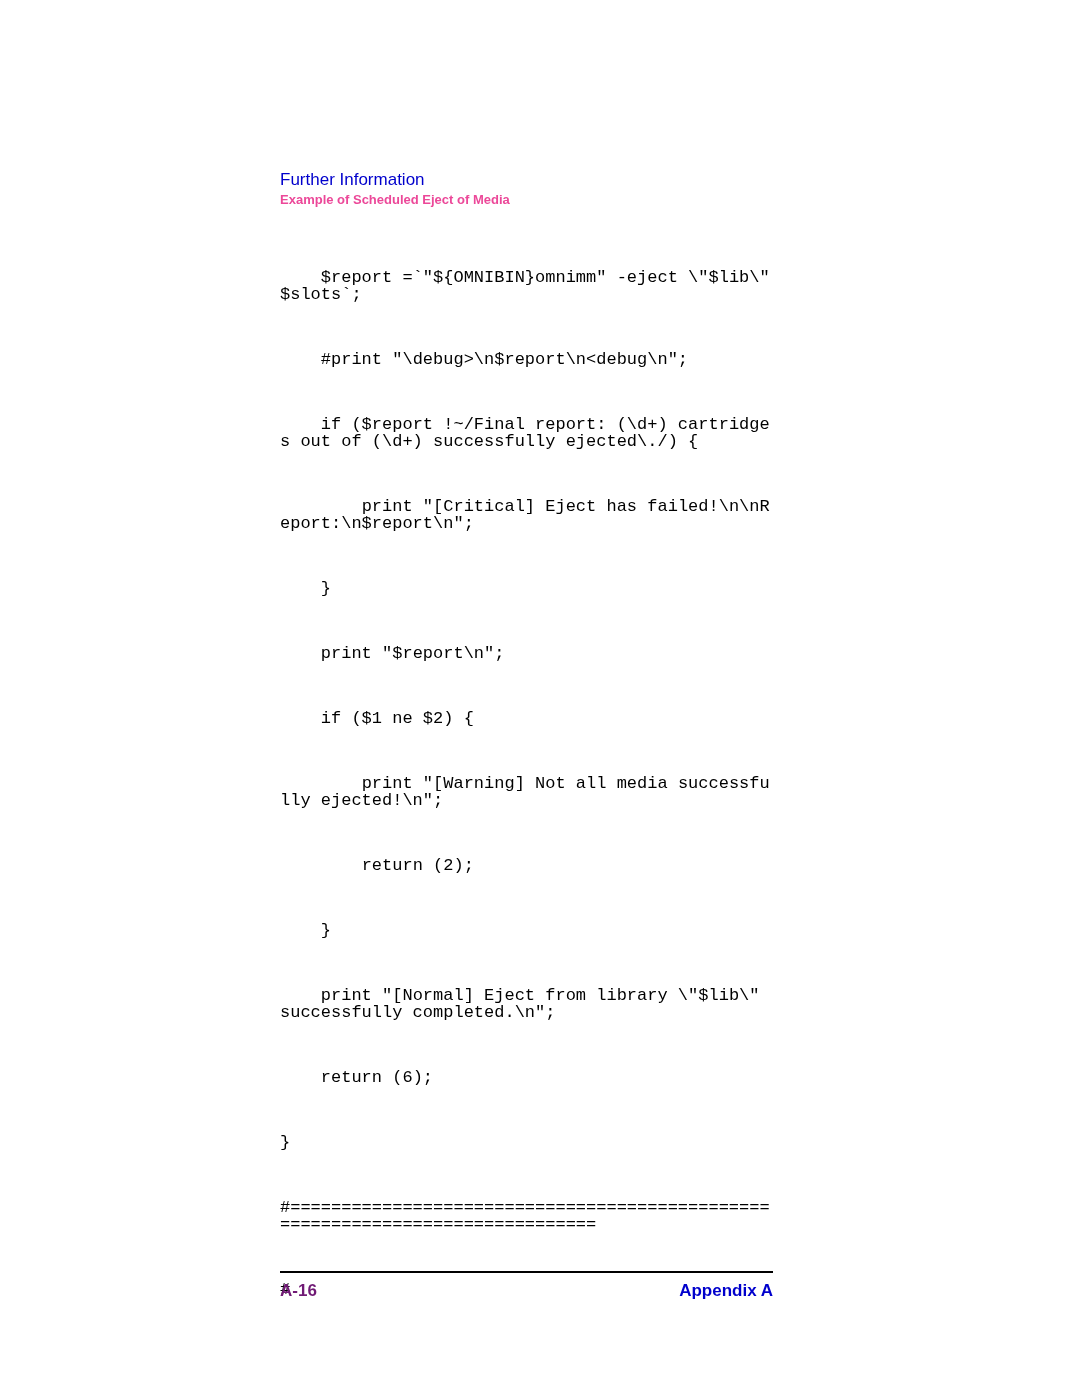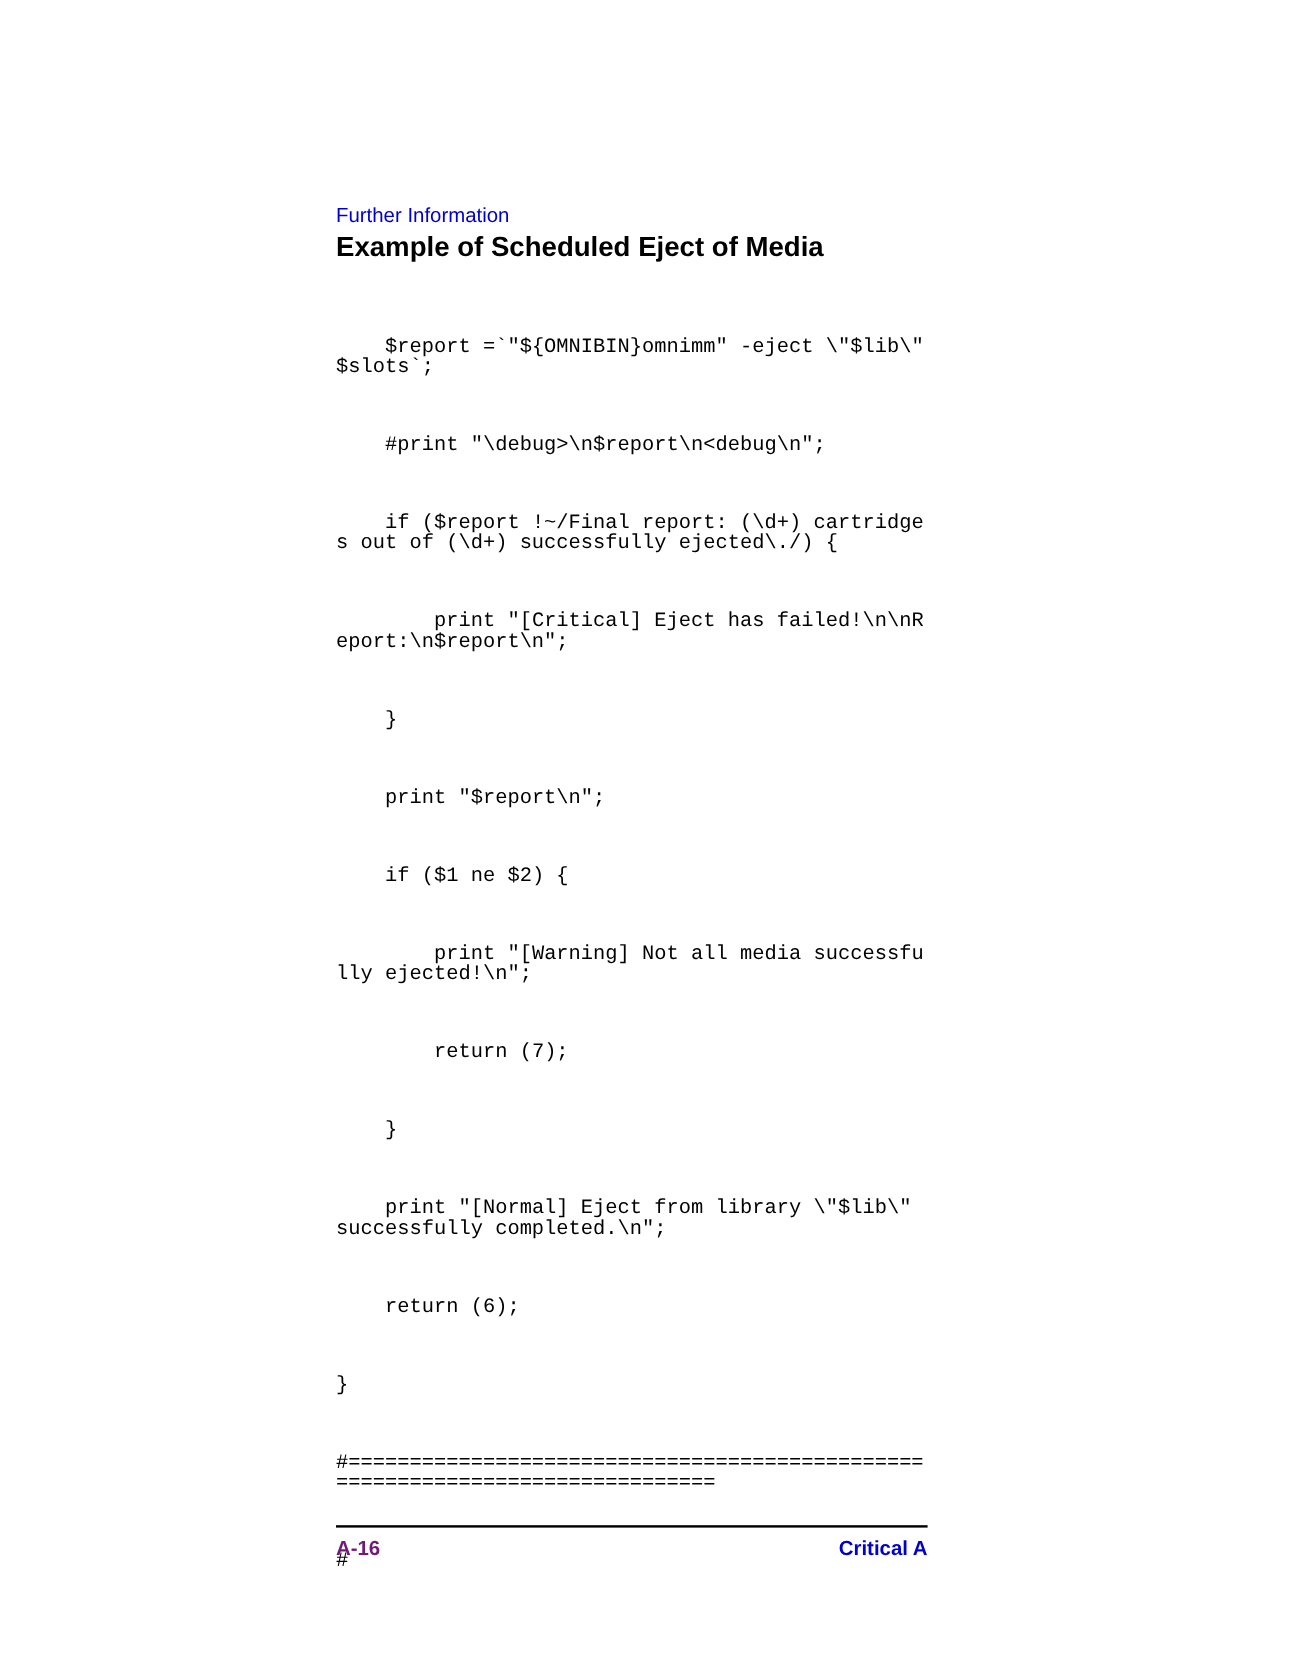--- a/index.html
+++ b/index.html
@@ -19,22 +19,22 @@
   .header-section {
     margin-bottom: 28px;
   }
   .section-label {
     color: #0000cc;
     font-size: 17px;
     font-weight: 400;
     margin-bottom: 2px;
   }
   .section-title {
-    color: #000000;
-    font-size: 23px;
+    color: #ec4899;
+    font-size: 13px;
     font-weight: 700;
   }
   .code-block {
     font-family: "Courier New", Courier, monospace;
     font-size: 17px;
     line-height: 1.0;
     color: #000;
     white-space: pre-wrap;
     word-break: break-all;
   }
@@ -82,35 +82,35 @@
 
   <div class="code-block">
     <div class="code-line">    $report =`"${OMNIBIN}omnimm" -eject \"$lib\" $slots`;</div>
     <div class="code-line">    #print "\debug&gt;\n$report\n&lt;debug\n";</div>
     <div class="code-line">    if ($report !~/Final report: (\d+) cartridges out of (\d+) successfully ejected\./) {</div>
     <div class="code-line">        print "[Critical] Eject has failed!\n\nReport:\n$report\n";</div>
     <div class="code-line">    }</div>
     <div class="code-line">    print "$report\n";</div>
     <div class="code-line">    if ($1 ne $2) {</div>
     <div class="code-line">        print "[Warning] Not all media successfully ejected!\n";</div>
-    <div class="code-line">        return (7);</div>
+    <div class="code-line">        return (2);</div>
     <div class="code-line">    }</div>
     <div class="code-line">    print "[Normal] Eject from library \"$lib\" successfully completed.\n";</div>
     <div class="code-line">    return (6);</div>
     <div class="code-line">}</div>
     <div class="code-line">#==============================================================================</div>
     <div class="code-line">#</div>
     
     
     
     
     
     
   </div>
 
   <div class="footer-rule"></div>
 
   <div class="footer">
     <span class="page-num">A-16</span>
-    <span class="appendix">Critical A</span>
+    <span class="appendix">Appendix A</span>
   </div>
 
 </div>
 
 </body></html>

